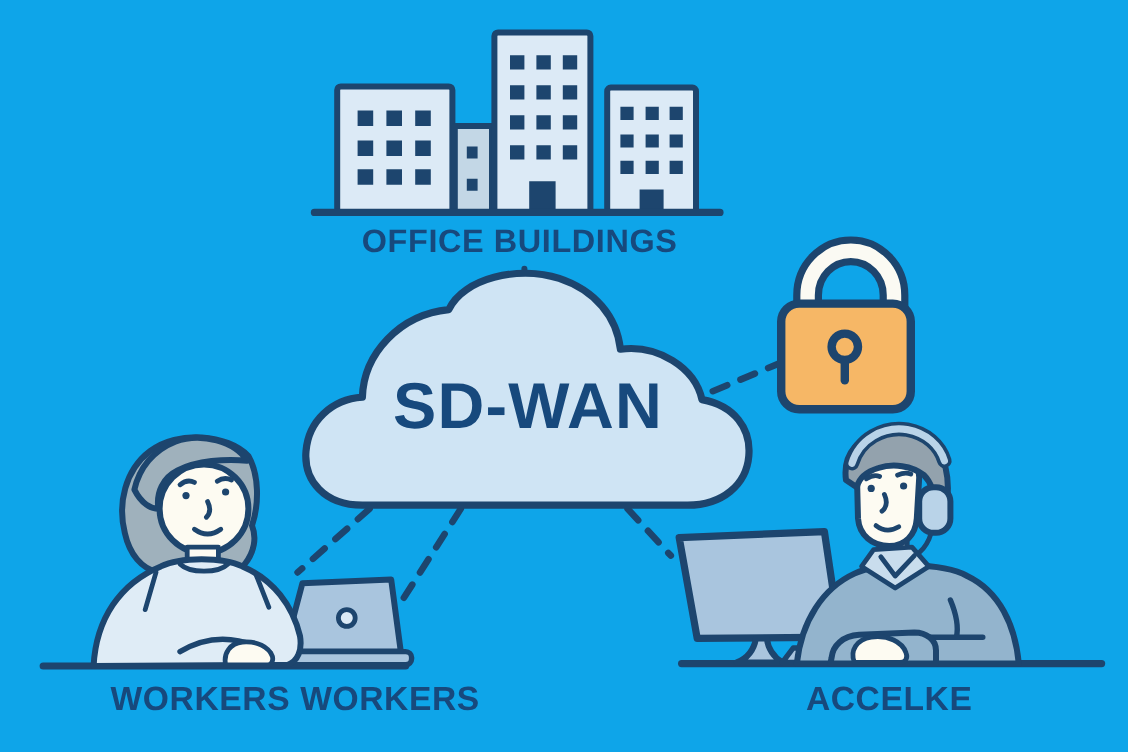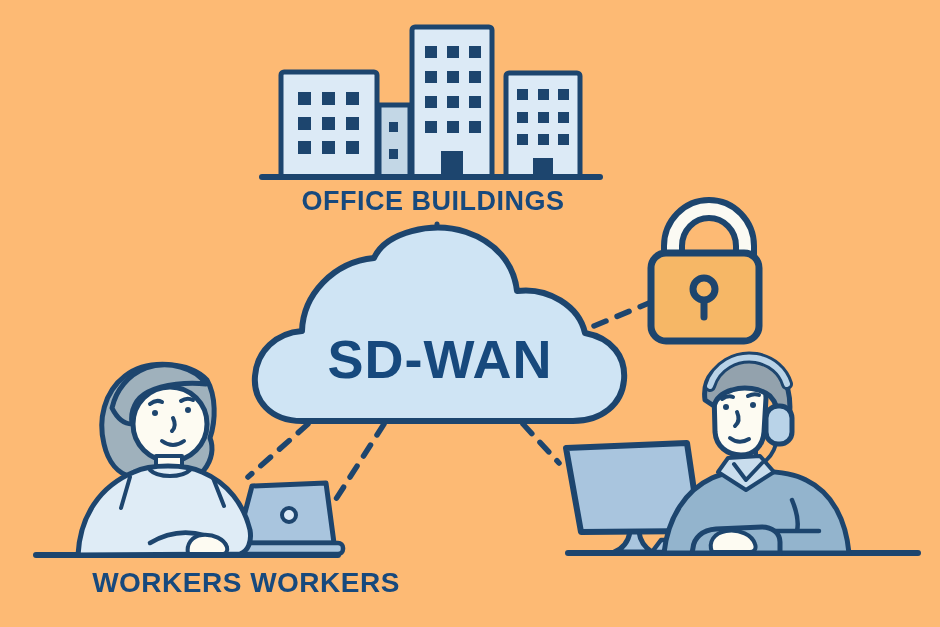--- a/index.html
+++ b/index.html
@@ -1,31 +1,31 @@
 <!DOCTYPE html>
 <html><head>
 <meta charset="utf-8">
 <style>
   html,body{margin:0;padding:0;}
   body{background:#fbfaf3;font-family:"Liberation Sans",sans-serif;}
-  .canvas{position:relative;width:940px;height:627px;background:#fdba74;overflow:hidden;}
+  .canvas{position:relative;width:940px;height:627px;background:#0ea5e9;overflow:hidden;}
   .canvas svg{position:absolute;left:0;top:0;width:940px;height:627px;}
   .rnd{stroke-linecap:round;stroke-linejoin:round;}
   .sw4{stroke-width:4;}
   .sw45{stroke-width:4.5;}
   .sw5{stroke-width:5;}
   .sw6{stroke-width:6;}
   .sw7{stroke-width:7;}
   .sw12{stroke-width:12;}
   .sw24{stroke-width:24;}
   .dash{stroke-width:5.5;stroke-dasharray:13 12;}
   .label{position:absolute;font-weight:700;color:#17497d;white-space:nowrap;
          transform:translateX(-50%);letter-spacing:0.5px;line-height:1;}
   .label-office{left:433px;top:188px;font-size:27px;}
-  .label-sdwan{left:440px;top:332px;font-size:54px;letter-spacing:1px;}
+  .label-sdwan{left:440px;top:312px;font-size:54px;letter-spacing:1px;}
   .label-remote{left:246px;top:569px;font-size:28px;}
   .label-accelke{left:741px;top:569px;font-size:28px;}
 </style>
 </head>
 <body>
 
 <div class="canvas">
 
   <svg viewBox="0 0 940 627">
     <g class="rnd" stroke="#1d456e">
@@ -154,14 +154,15 @@
           <path d="M730 438 q9 7 19 1"></path>
         </g>
       </g>
 
     </g>
   </svg>
 
   <div class="label label-office">OFFICE BUILDINGS</div>
   <div class="label label-sdwan">SD-WAN</div>
   <div class="label label-remote">WORKERS WORKERS</div>
+  <div class="label label-accelke">ACCELKE</div>
 
 </div>
 
 </body></html>

